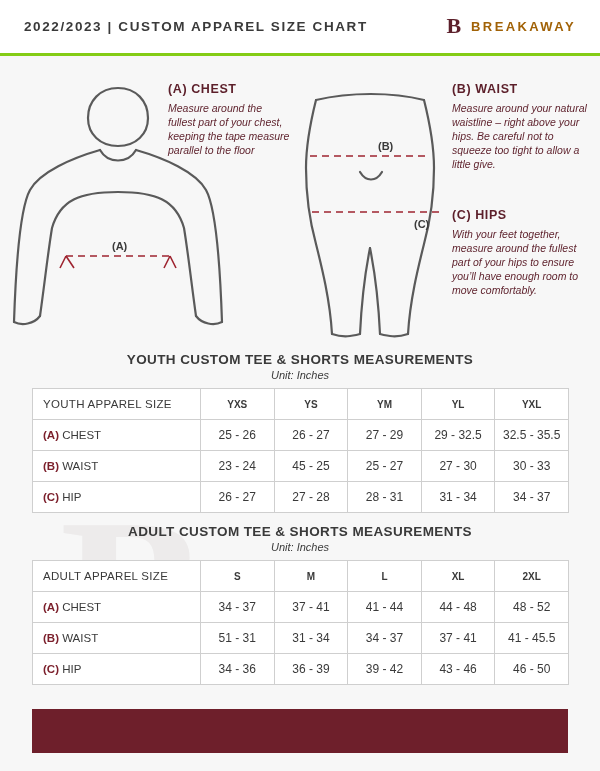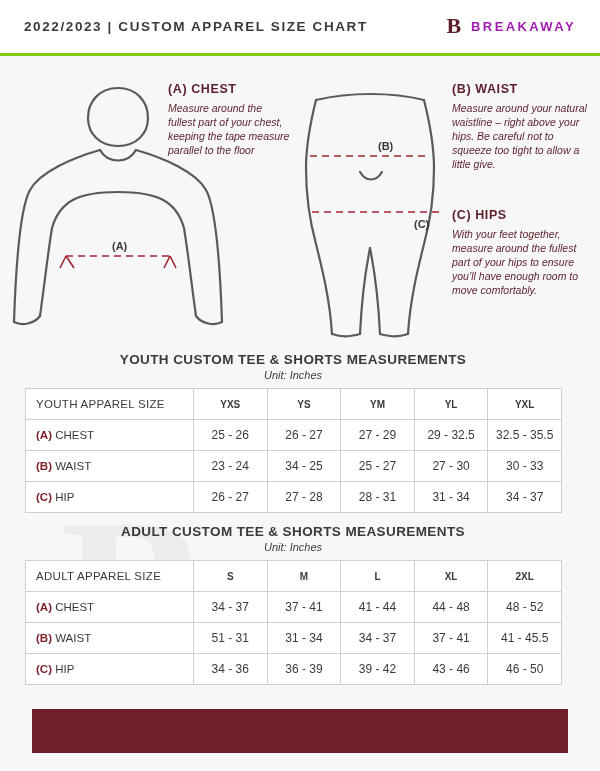--- a/index.html
+++ b/index.html
@@ -51,21 +51,21 @@
     color: #5c1f2a;
     line-height: 1;
     font-family: "Liberation Serif", serif;
     position: relative;
     top: -1px;
   }
   .brand-name {
     font-size: 13px;
     font-weight: bold;
     letter-spacing: 2.4px;
-    color: #a21caf;
+    color: #a16207;
   }
 
   
   .watermark {
     position: absolute;
     left: 60px;
     top: 470px;
     font-size: 220px;
     font-family: "Liberation Serif", serif;
     font-weight: bold;
@@ -99,21 +99,21 @@
     margin-bottom: 5px;
     display: block;
   }
   .note-chest { left: 168px; top: 10px; width: 124px; }
   .note-waist { left: 452px; top: 10px; width: 136px; }
   .note-hips  { left: 452px; top: 136px; width: 140px; }
 
   
   .section {
     position: absolute;
-    left: 25px;
+    left: 32px;
     width: 536px;
     z-index: 1;
   }
   .sec-youth { top: 352px; }
   .sec-adult { top: 524px; }
 
   .sec-title {
     text-align: center;
     font-size: 13.5px;
     font-weight: bold;
@@ -275,21 +275,21 @@
           <td>27 - 29</td>
           <td>29 - 32.5</td>
           <td>32.5 - 35.5</td>
         </tr>
         <tr>
           <td class="rowhead">
             <span class="tag">(B) </span>
             <span class="rowlabel">WAIST</span>
           </td>
           <td>23 - 24</td>
-          <td>34 - 25</td>
+          <td>45 - 25</td>
           <td>25 - 27</td>
           <td>27 - 30</td>
           <td>30 - 33</td>
         </tr>
         <tr>
           <td class="rowhead">
             <span class="tag">(C) </span>
             <span class="rowlabel">HIP</span>
           </td>
           <td>26 - 27</td>

